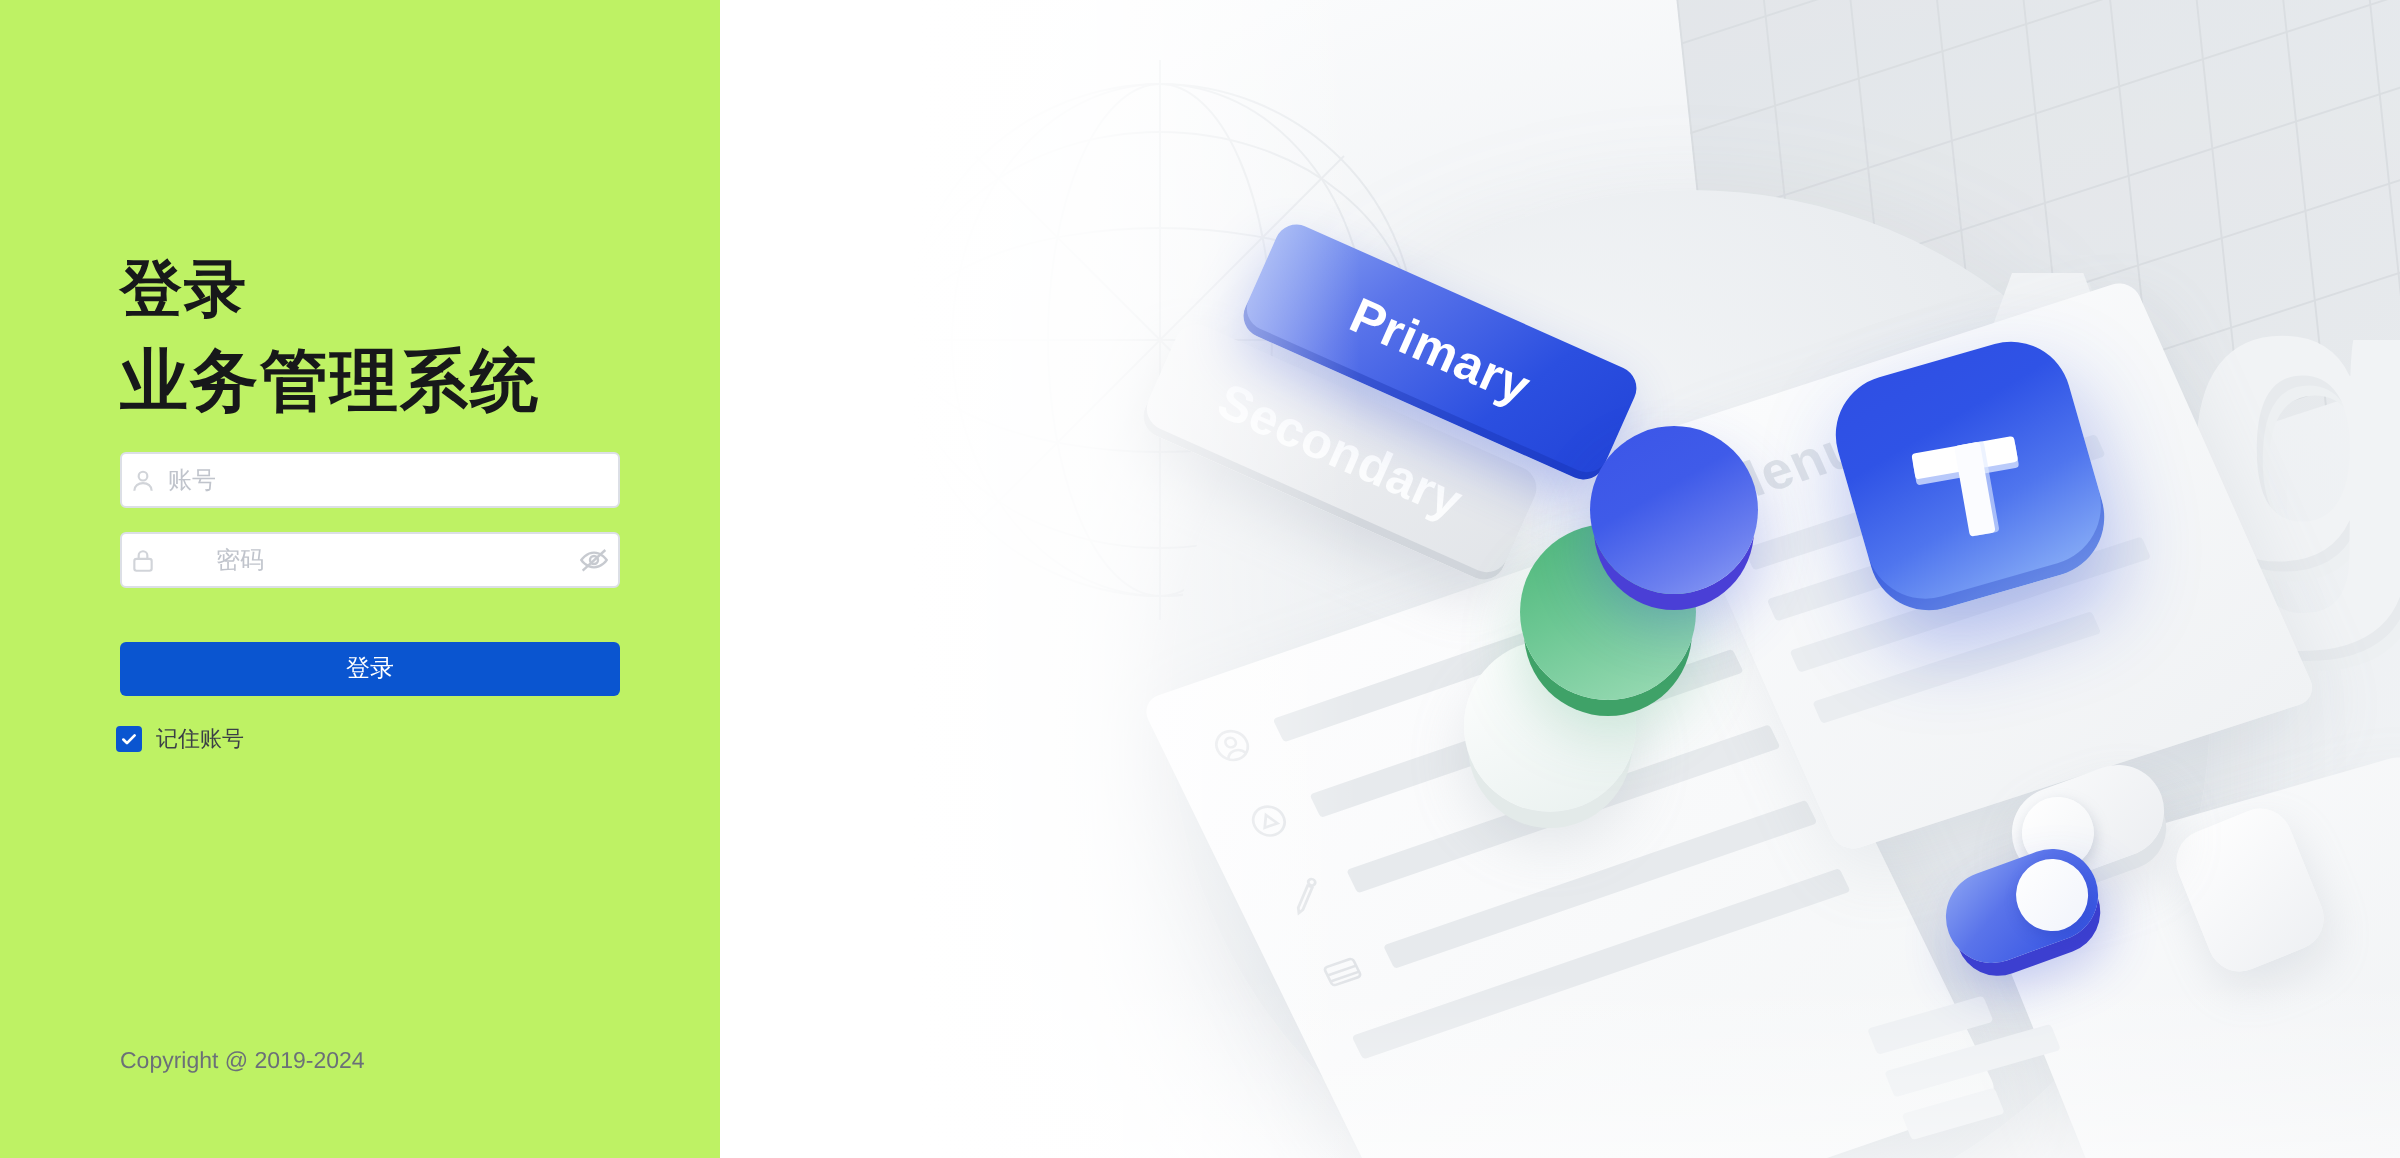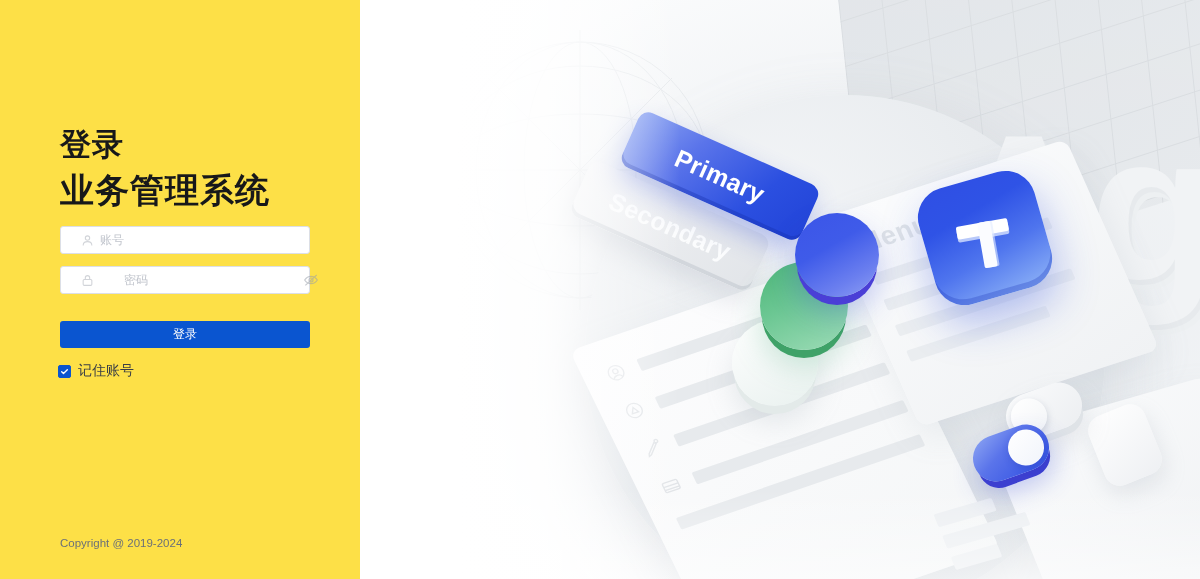--- a/index.html
+++ b/index.html
@@ -232,38 +232,38 @@
     z-index: 10;
   }
   .bars-br i {
     display: block; height: 14px; background: #eceff2; border-radius: 2px; margin-bottom: 9px;
   }
 
   
   .login-panel {
     position: absolute; left: 0; top: 0;
     width: 360px; height: 579px;
-    background: #fde047;
+    background: #bef264;
     z-index: 50;
   }
   .title-main {
     position: absolute; left: 60px; top: 124px;
     font-size: 31px; font-weight: 700; color: #17181a; letter-spacing: 1px;
   }
   .title-sub {
     position: absolute; left: 60px; top: 168px;
     font-size: 34px; font-weight: 700; color: #17181a; letter-spacing: 1px;
   }
 
   .field {
     position: absolute; left: 60px; width: 250px; height: 28px;
     border: 1px solid #dcdfe6; border-radius: 3px;
     background: #ffffff;
     display: flex; align-items: center;
-    padding: 0 20px;
+    padding: 0 4px;
   }
   .field-user { top: 226px; }
   .field-pass { top: 266px; gap: 24px; }
   .field .fi { width: 13px; height: 13px; flex: none; margin-right: 6px; opacity: .62; }
   .field input {
     flex: 1; border: none; outline: none; background: transparent;
     font-size: 12px; color: #3b3f46;
     font-family: "Liberation Sans", "DejaVu Sans", sans-serif;
   }
   .field input::placeholder { color: #c0c4cc; }
@@ -283,25 +283,25 @@
     position: absolute; left: 58px; top: 362px;
     display: flex; align-items: center; gap: 7px;
   }
   .cbox {
     width: 13px; height: 13px; border-radius: 2px;
     background: #0a55d0; border: 1px solid #0a55d0;
     display: flex; align-items: center; justify-content: center;
     cursor: pointer;
   }
   .cbox svg { width: 9px; height: 9px; }
-  .remember-label { font-size: 14px; color: #3b3f46; }
+  .remember-label { font-size: 11px; color: #3b3f46; }
 
   .copyright {
     position: absolute; left: 60px; top: 525px;
-    font-size: 11.5px; color: #6b7078; margin-top: 12px;
+    font-size: 11.5px; color: #6b7078;
   }
 </style>
 </head>
 <body>
 
 <div class="page">
 
   <div class="illustration">
 
     <div class="grid-plane"></div>

